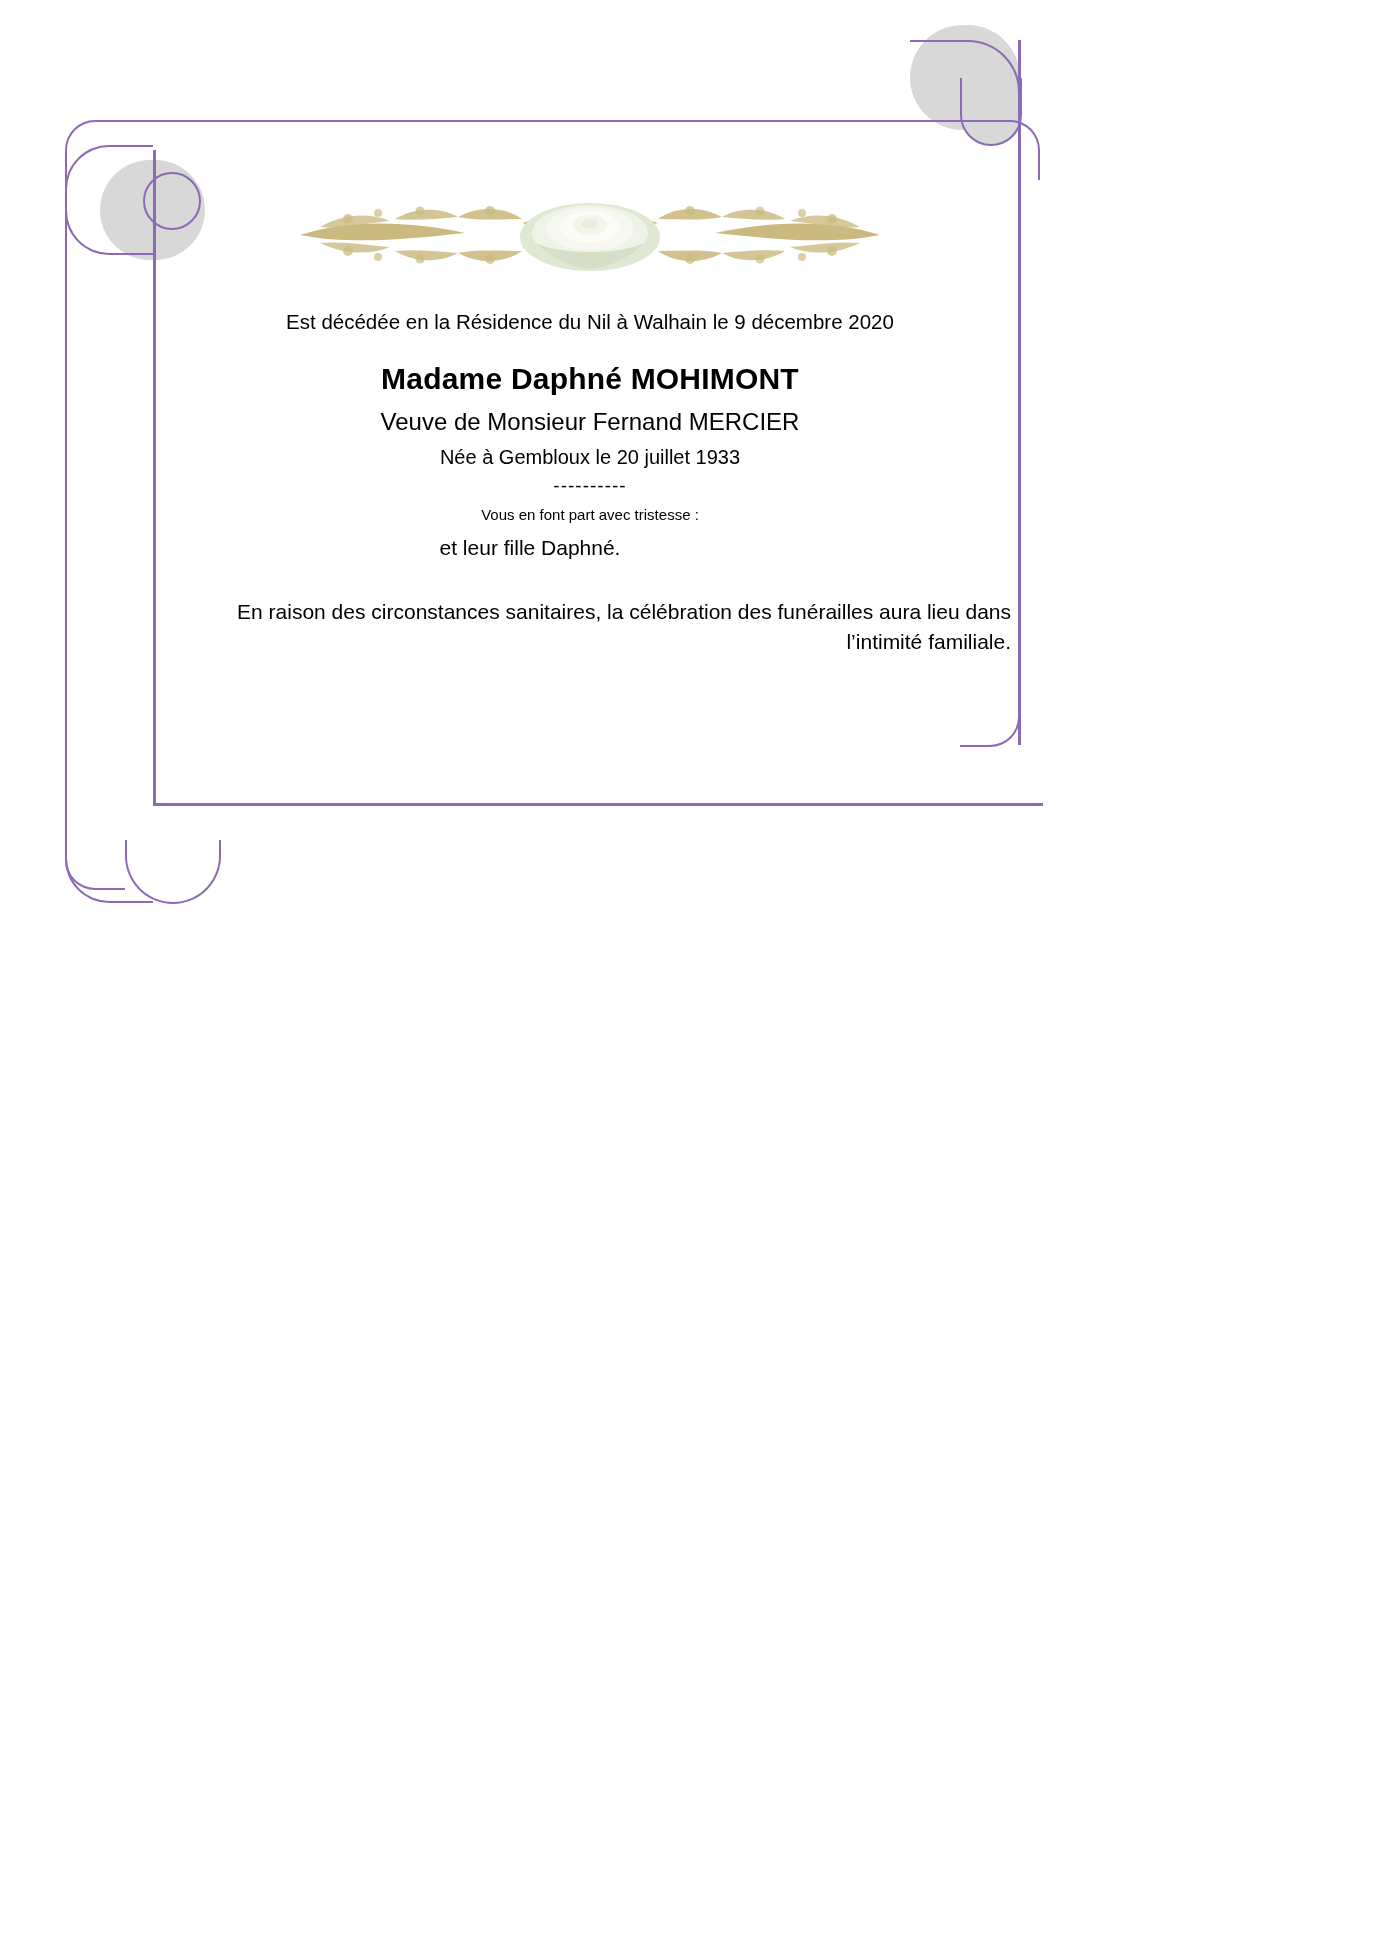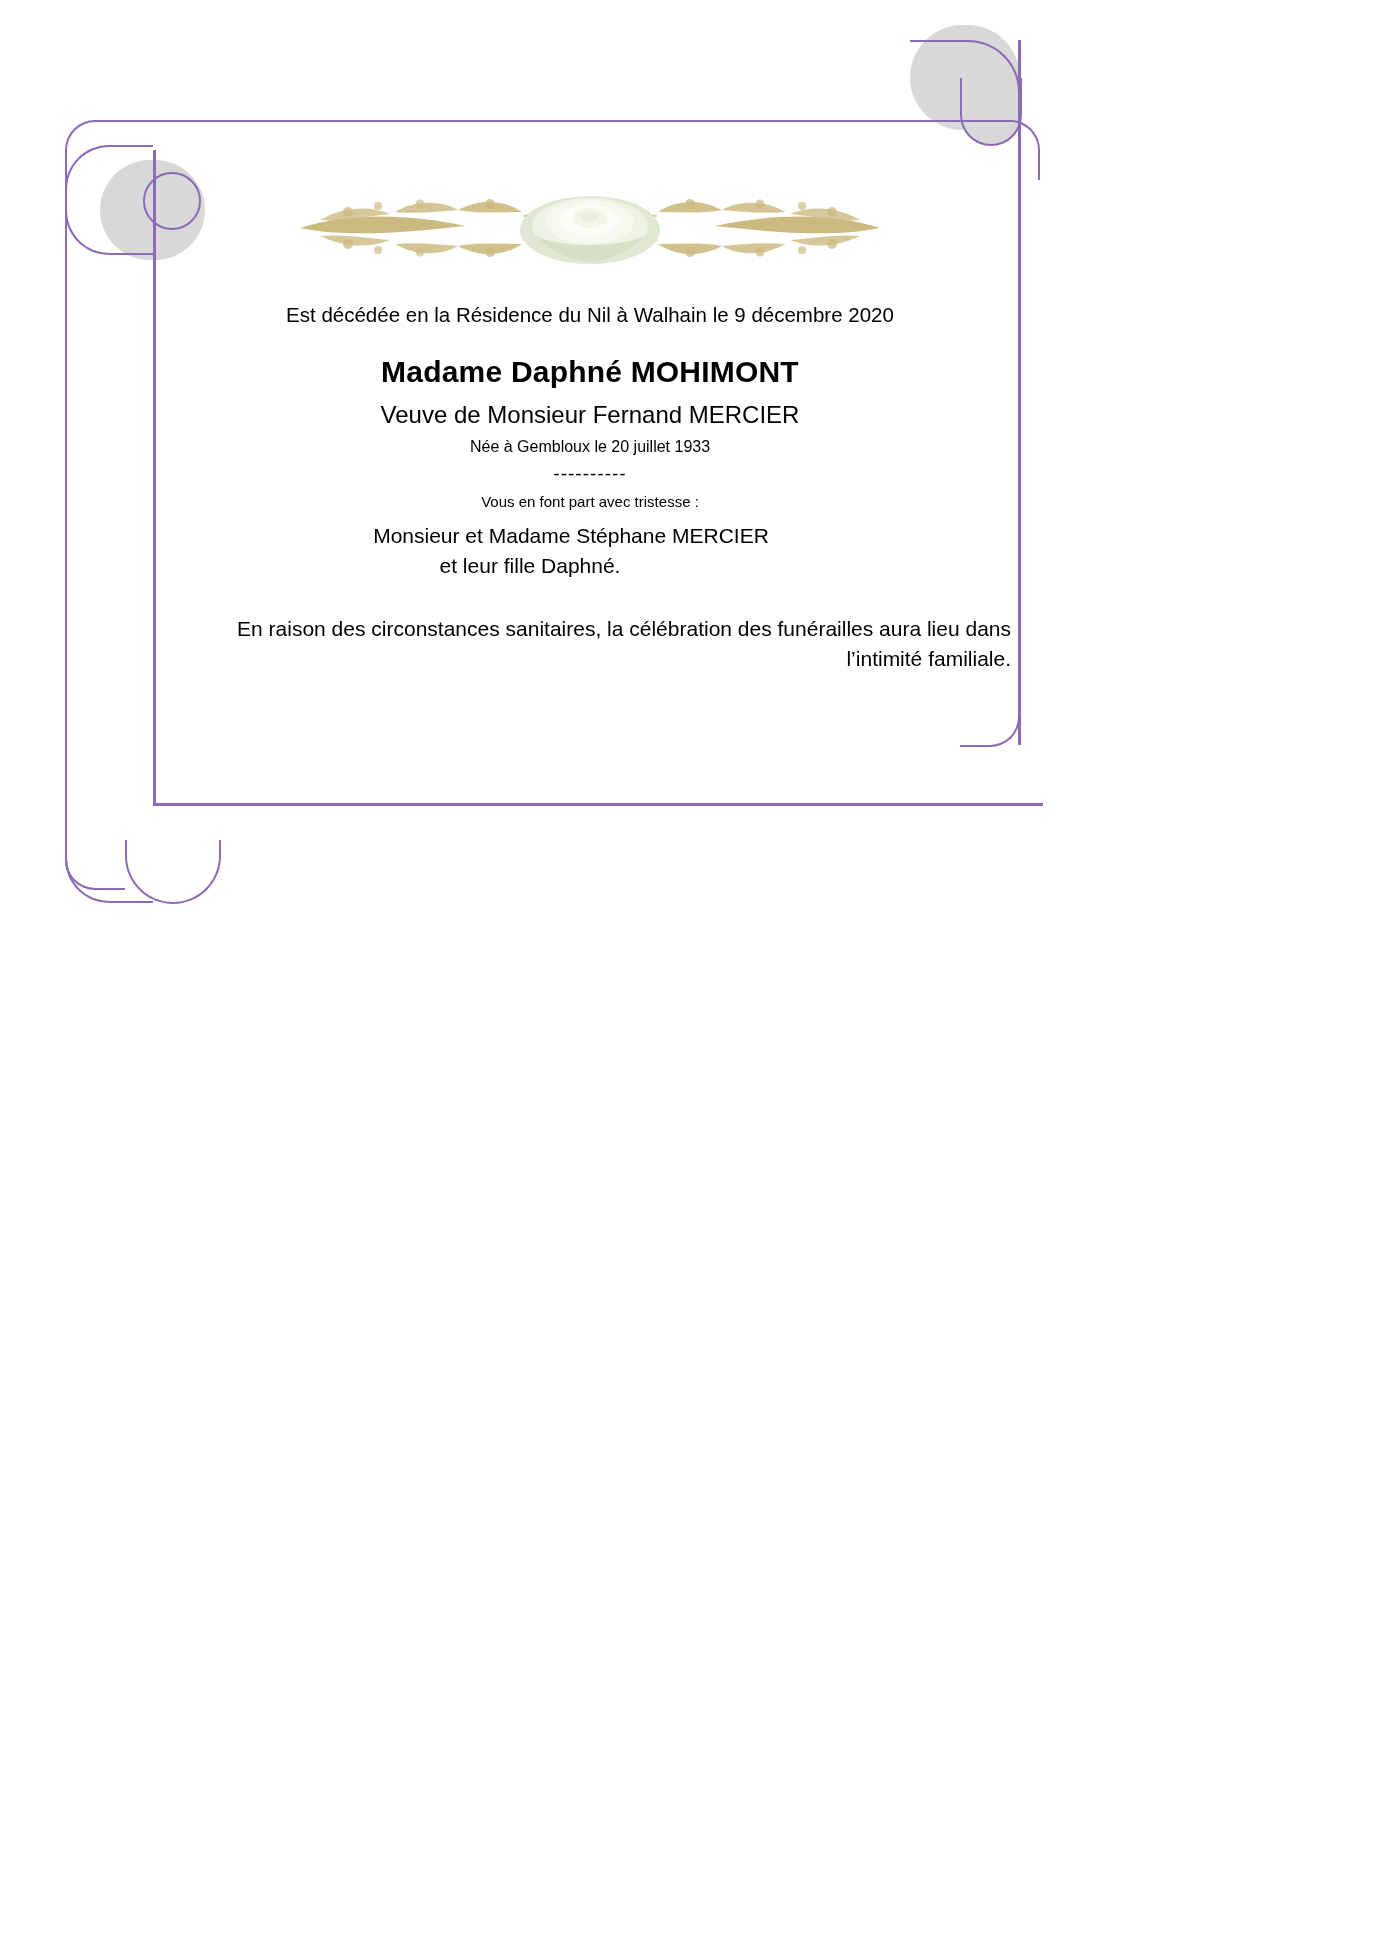--- a/index.html
+++ b/index.html
@@ -185,21 +185,21 @@
     width: 2.5px;
     height: 110px;
     background: #8d6ab5;
     border: none;
   }
 
   
   #card-content {
     position: absolute;
     left: 110px;
-    top: 150px;
+    top: 157px;
     width: 850px;
     z-index: 5;
     text-align: center;
   }
 
   
   #ornament {
     position: relative;
     width: 600px;
     height: 90px;
@@ -219,21 +219,21 @@
     font-size: 30px;
     font-weight: bold;
     letter-spacing: 0.2px;
     margin-bottom: 4px;
   }
   .spouse {
     font-size: 24px;
     margin-bottom: 4px;
   }
   .birth {
-    font-size: 16px;
+    font-size: 20px;
     margin-bottom: 0;
   }
   .divider-dashes {
     font-size: 19px;
     letter-spacing: 1px;
     margin: 2px 0 4px 0;
   }
   .announce {
     font-size: 15px;
     margin-bottom: 8px;
@@ -335,21 +335,20 @@
         </g>
       </svg>
     </div>
 
     <p class="line lead">Est décédée en la Résidence du Nil à Walhain le 9 décembre 2020</p>
     <p class="line name">Madame Daphné MOHIMONT</p>
     <p class="line spouse">Veuve de Monsieur Fernand MERCIER</p>
     <p class="line birth">Née à Gembloux le 20 juillet 1933</p>
     <p class="line divider-dashes">----------</p>
     <p class="line announce">Vous en font part avec tristesse :</p>
-    <p class="line family-1">Monsieur et Madame Stéphane MERCIER</p>
     <p class="line family-2">et leur fille Daphné.</p>
 
     <div class="para">
       <div class="line">En raison des circonstances sanitaires, la célébration des funérailles aura lieu dans</div>
       <div class="line">l’intimité familiale.</div>
     </div>
 
 
     <div class="para para-tight">
     </div>

